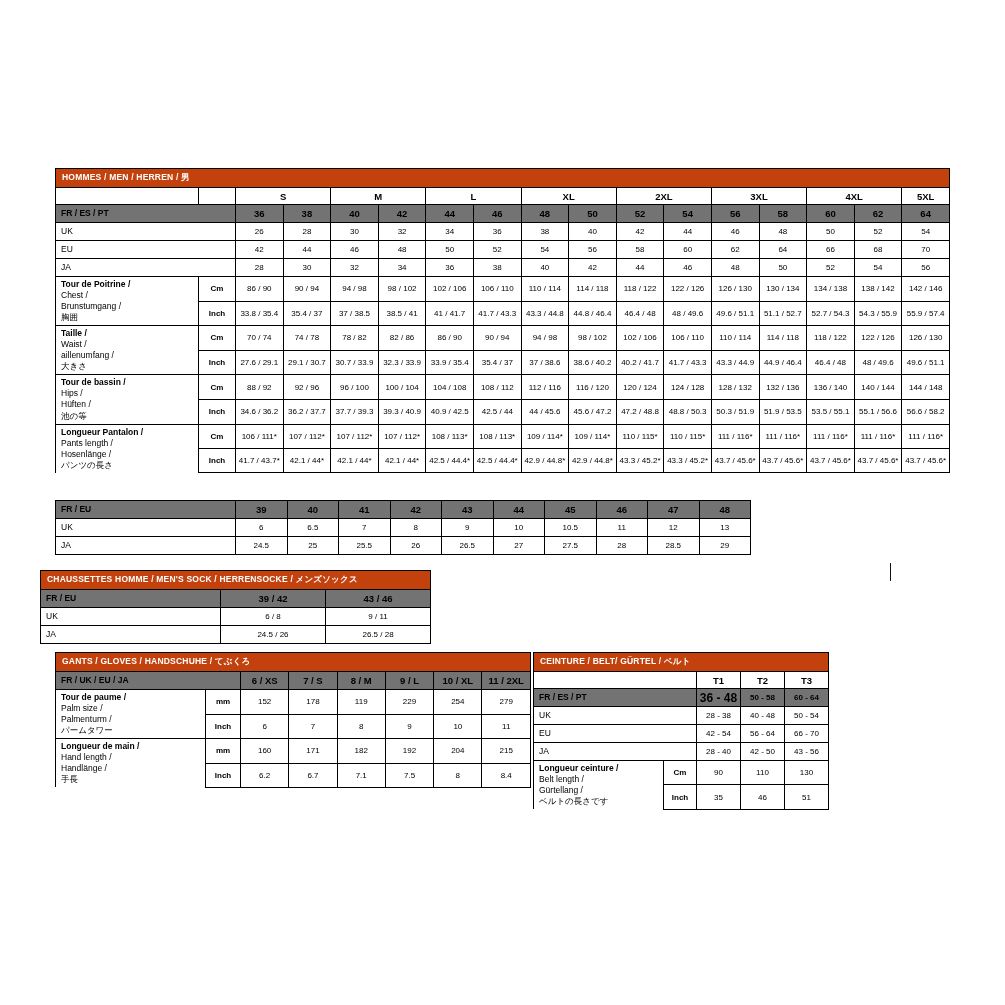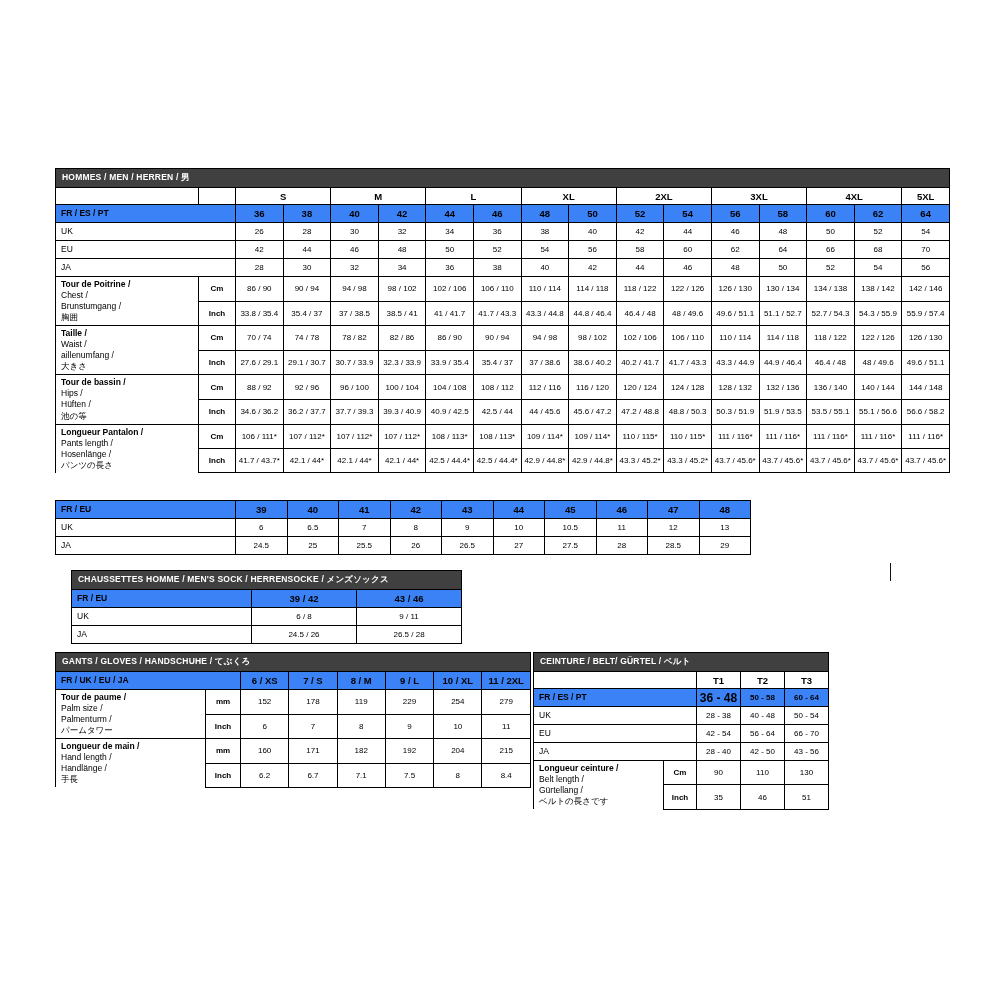--- a/index.html
+++ b/index.html
@@ -2,36 +2,36 @@
 <html><head>
 <meta charset="utf-8">
 <style>
   html,body{margin:0;padding:0;background:#ffffff;}
   body{width:1005px;height:1005px;font-family:"Liberation Sans",sans-serif;color:#000;}
   #sheet{position:relative;width:1005px;height:1005px;}
 
   
   table{border-collapse:collapse;table-layout:fixed;}
   td,th{border:1px solid #000;padding:0;vertical-align:middle;font-weight:normal;}
-  .hdr-black{background:#404040;color:#fff;text-align:left;font-size:8.5px;font-weight:bold;letter-spacing:.2px;padding:3px 6px;}
-  .yellow{background:#3b82f6;font-weight:bold;margin-top:12px;}
+  .hdr-black{background:#c2410c;color:#fff;text-align:left;font-size:8.5px;font-weight:bold;letter-spacing:.2px;padding:3px 6px;}
+  .yellow{background:#737373;font-weight:bold;margin-top:12px;}
   .l{text-align:left;}
   .lbl{font-size:8.5px;padding:2px 5px;line-height:1.25;}
   .val{font-size:8px;text-align:center;height:17px;}
   .sz{font-size:9.5px;font-weight:bold;text-align:center;height:17px;}
   .unit{font-size:8px;text-align:center;font-weight:bold;}
   .grouphdr{font-size:9.5px;font-weight:bold;text-align:center;height:16px;border-bottom:1px solid #000;}
   .nb{border:none;}
   .nobot{border-bottom:none;}
 
   
   .block{position:absolute;}
   #men{left:55px;top:168px;width:895px;}
   #shoes{left:55px;top:500px;width:695px;}
-  #socks{left:71px;top:570px;width:390px;}
+  #socks{left:40px;top:570px;width:390px;}
   #gloves{left:55px;top:652px;width:475px;}
   #belt{left:533px;top:652px;width:295px;}
 
   .multiline{line-height:1.3;}
   .bold{font-weight:bold;}
   .tick{position:absolute;left:890px;top:563px;width:1px;height:18px;background:#111;}
 </style>
 </head>
 <body>
 

